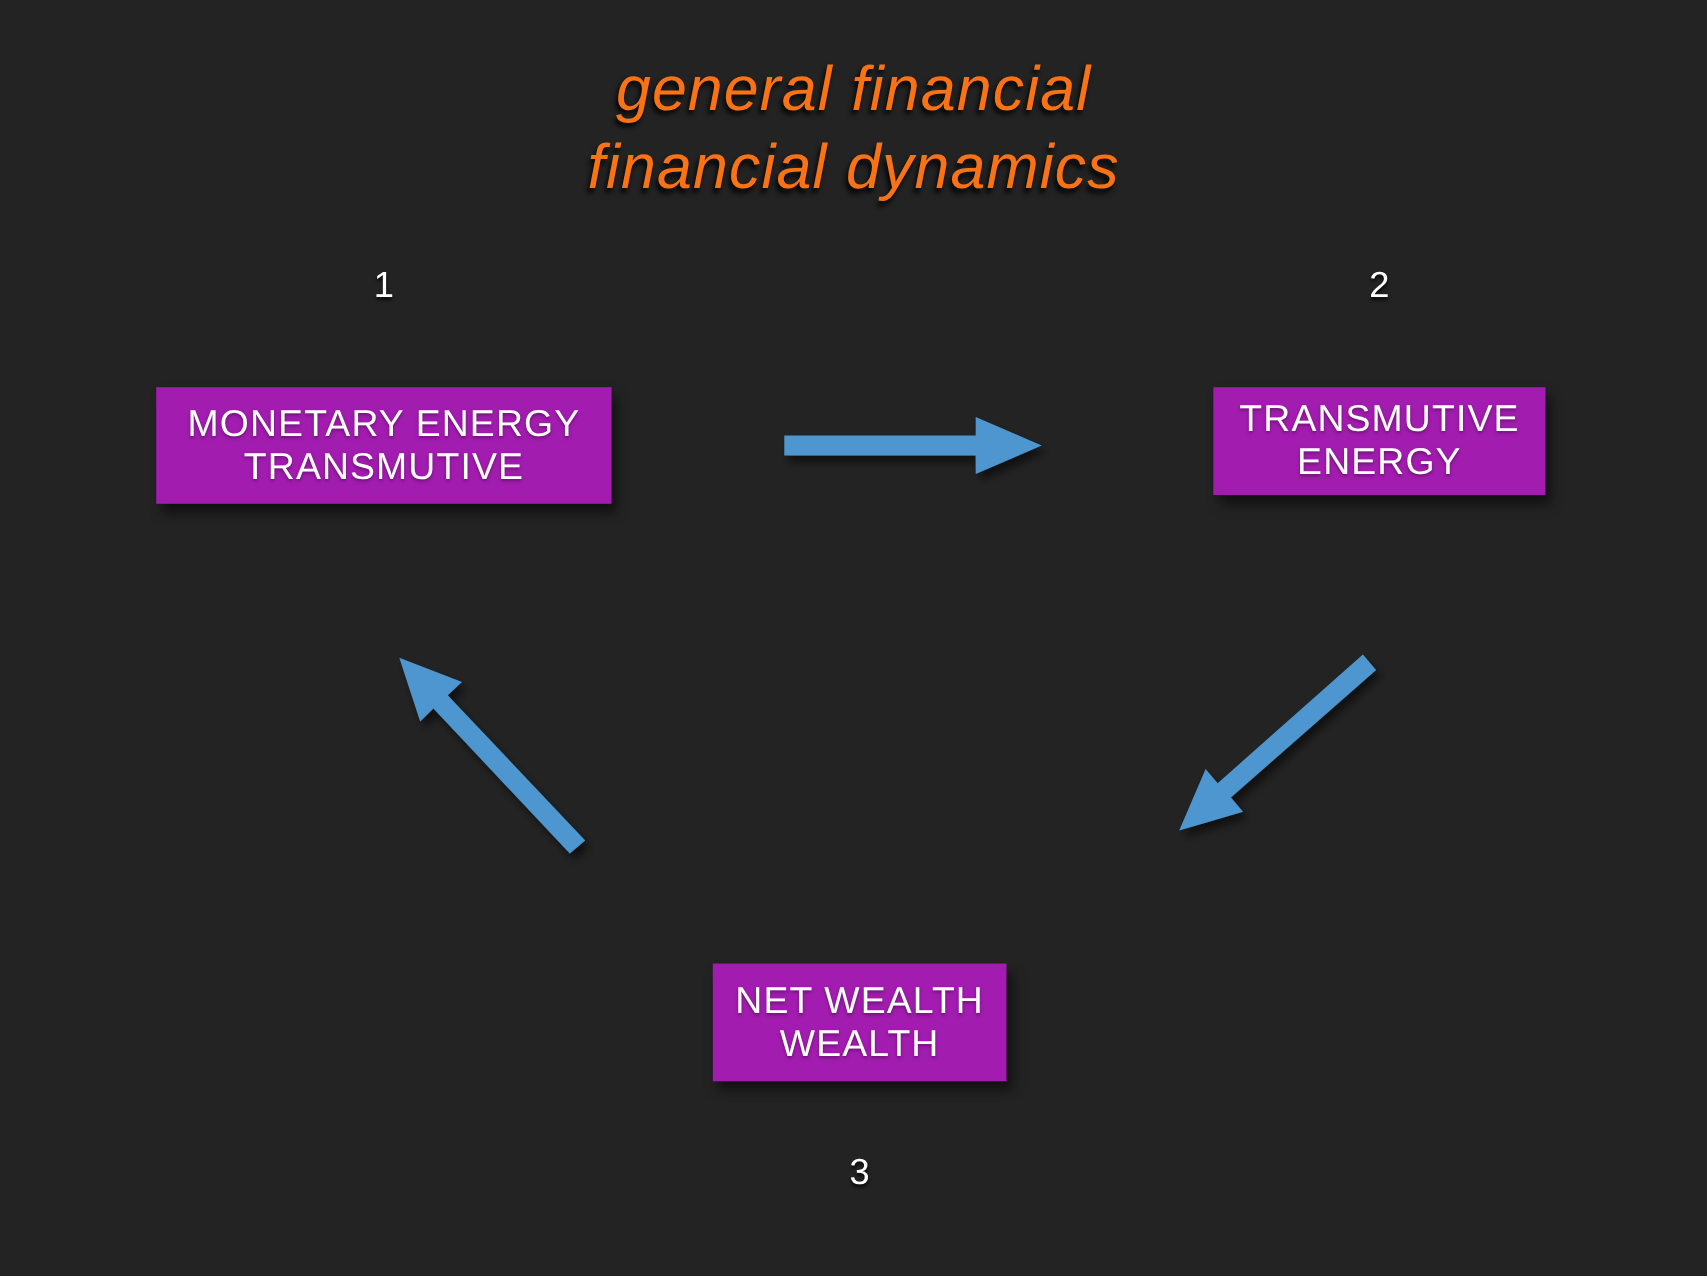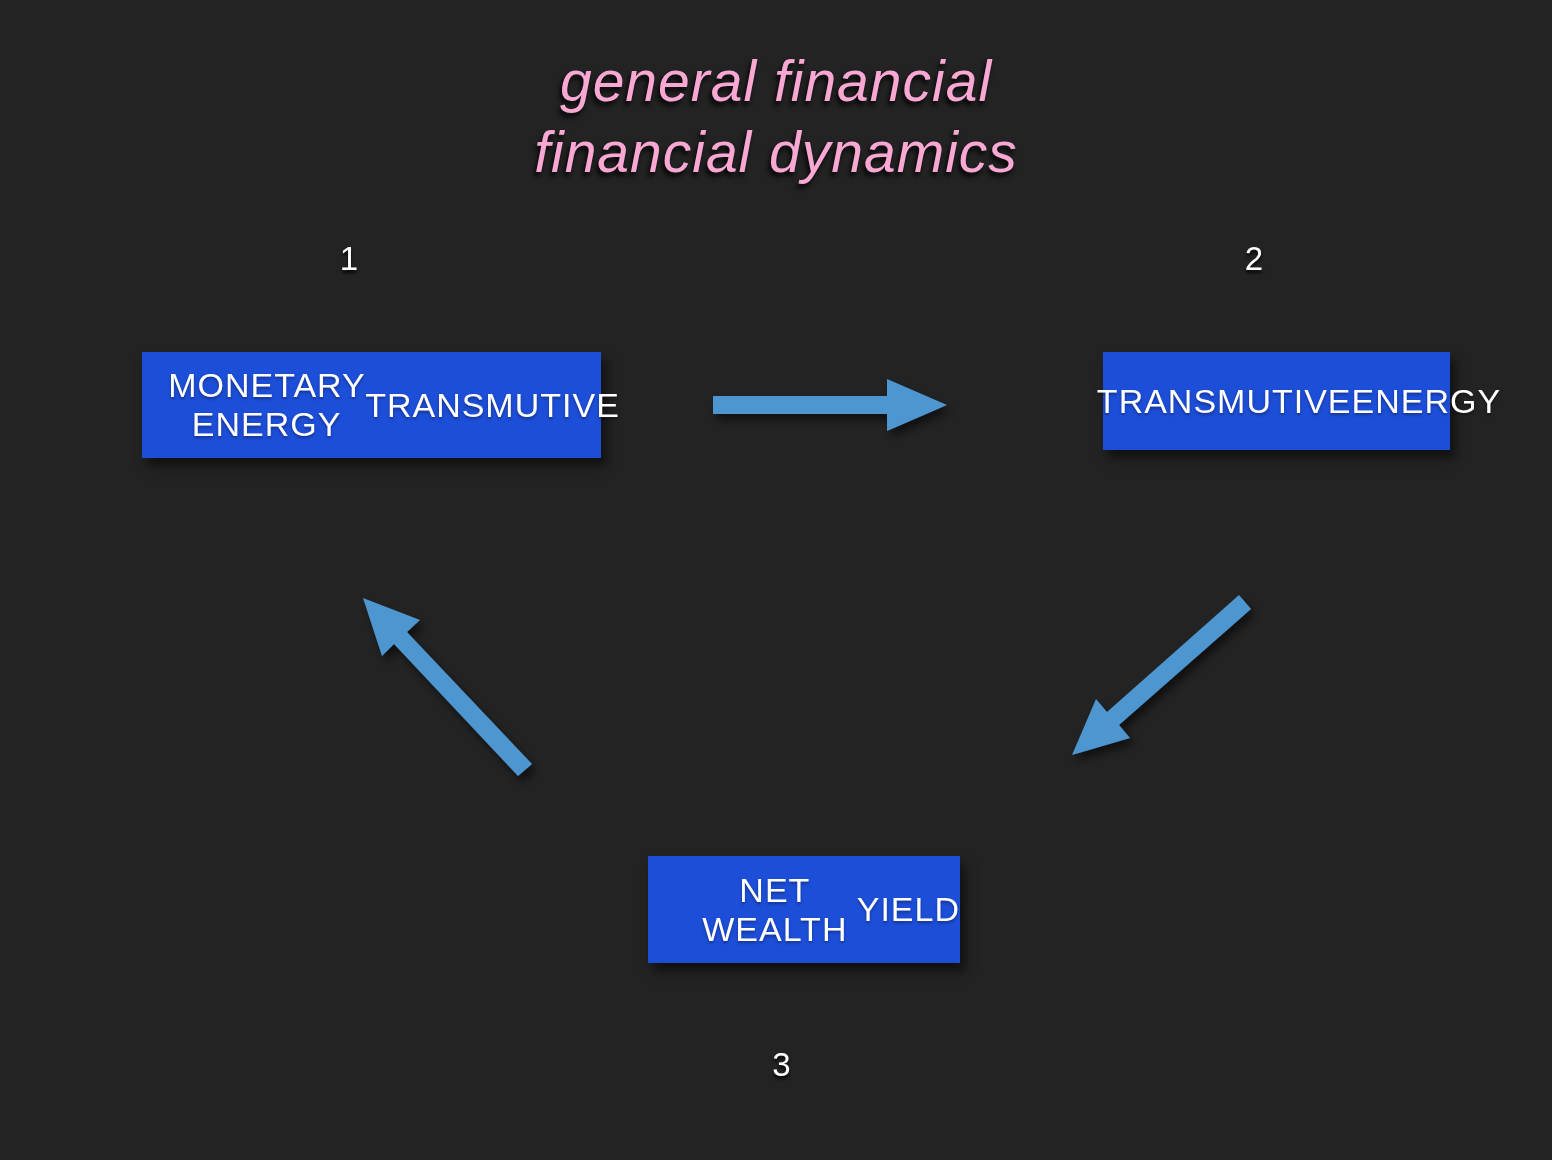--- a/index.html
+++ b/index.html
@@ -18,52 +18,52 @@
   .title {
     position: absolute;
     top: 46px;
     left: 0;
     width: 1552px;
     text-align: center;
     font-style: italic;
     font-size: 57px;
     line-height: 71px;
     letter-spacing: 1px;
-    color: #f9a8d4;
+    color: #f97316;
     text-shadow: -2px 4px 5px rgba(0,0,0,0.9);
   }
   .num {
     position: absolute;
     color: #ffffff;
     font-size: 33px;
     line-height: 38px;
     text-align: center;
     text-shadow: 0 3px 3px rgba(0,0,0,0.8);
   }
   .num1 { left: 142px;  top: 240px;  width: 414px; }
   .num2 { left: 1103px; top: 240px;  width: 302px; }
   .num3 { left: 648px;  top: 1046px; width: 267px; }
   .box {
     position: absolute;
-    background: #1d4ed8;
+    background: #a21caf;
     color: #ffffff;
     display: flex;
+    flex-direction: column;
     justify-content: center;
     align-items: center;
     text-align: center;
     font-size: 34px;
     line-height: 39px;
     letter-spacing: 1px;
     box-shadow: 5px 8px 10px rgba(0,0,0,0.55);
     text-shadow: 0 2px 3px rgba(0,0,0,0.35);
-    padding-left: 45px;
   }
   .box1 { left: 142px;  top: 352px; width: 414px; height: 106px; }
   .box2 { left: 1103px; top: 352px; width: 302px; height: 98px; }
-  .box3 { left: 648px;  top: 856px; width: 267px; height: 107px; }
+  .box3 { left: 648px;  top: 876px; width: 267px; height: 107px; }
   .arrows {
     position: absolute;
     left: 0;
     top: 0;
     width: 1552px;
     height: 1160px;
   }
   .arrow { fill: #4e96cf; }
 </style>
 </head>
@@ -85,21 +85,21 @@
     <span>TRANSMUTIVE</span>
   </div>
 
   <div class="box box2">
     <span>TRANSMUTIVE</span>
     <span>ENERGY</span>
   </div>
 
   <div class="box box3">
     <span>NET WEALTH</span>
-    <span>YIELD</span>
+    <span>WEALTH</span>
   </div>
 
   <svg class="arrows" viewBox="0 0 1552 1160" aria-hidden="true">
     <defs>
       <filter id="ds" x="-30%" y="-30%" width="160%" height="160%">
         <feDropShadow dx="4" dy="6" stdDeviation="4" flood-color="#000000" flood-opacity="0.55"></feDropShadow>
       </filter>
     </defs>
     <polygon class="arrow" filter="url(#ds)" points="713,396 887,396 887,379 947,405 887,431 887,414 713,414"></polygon>
     <polygon class="arrow" filter="url(#ds)" points="1239,595 1107,712 1096,699 1072,755 1130,738 1119,725 1251,609"></polygon>

